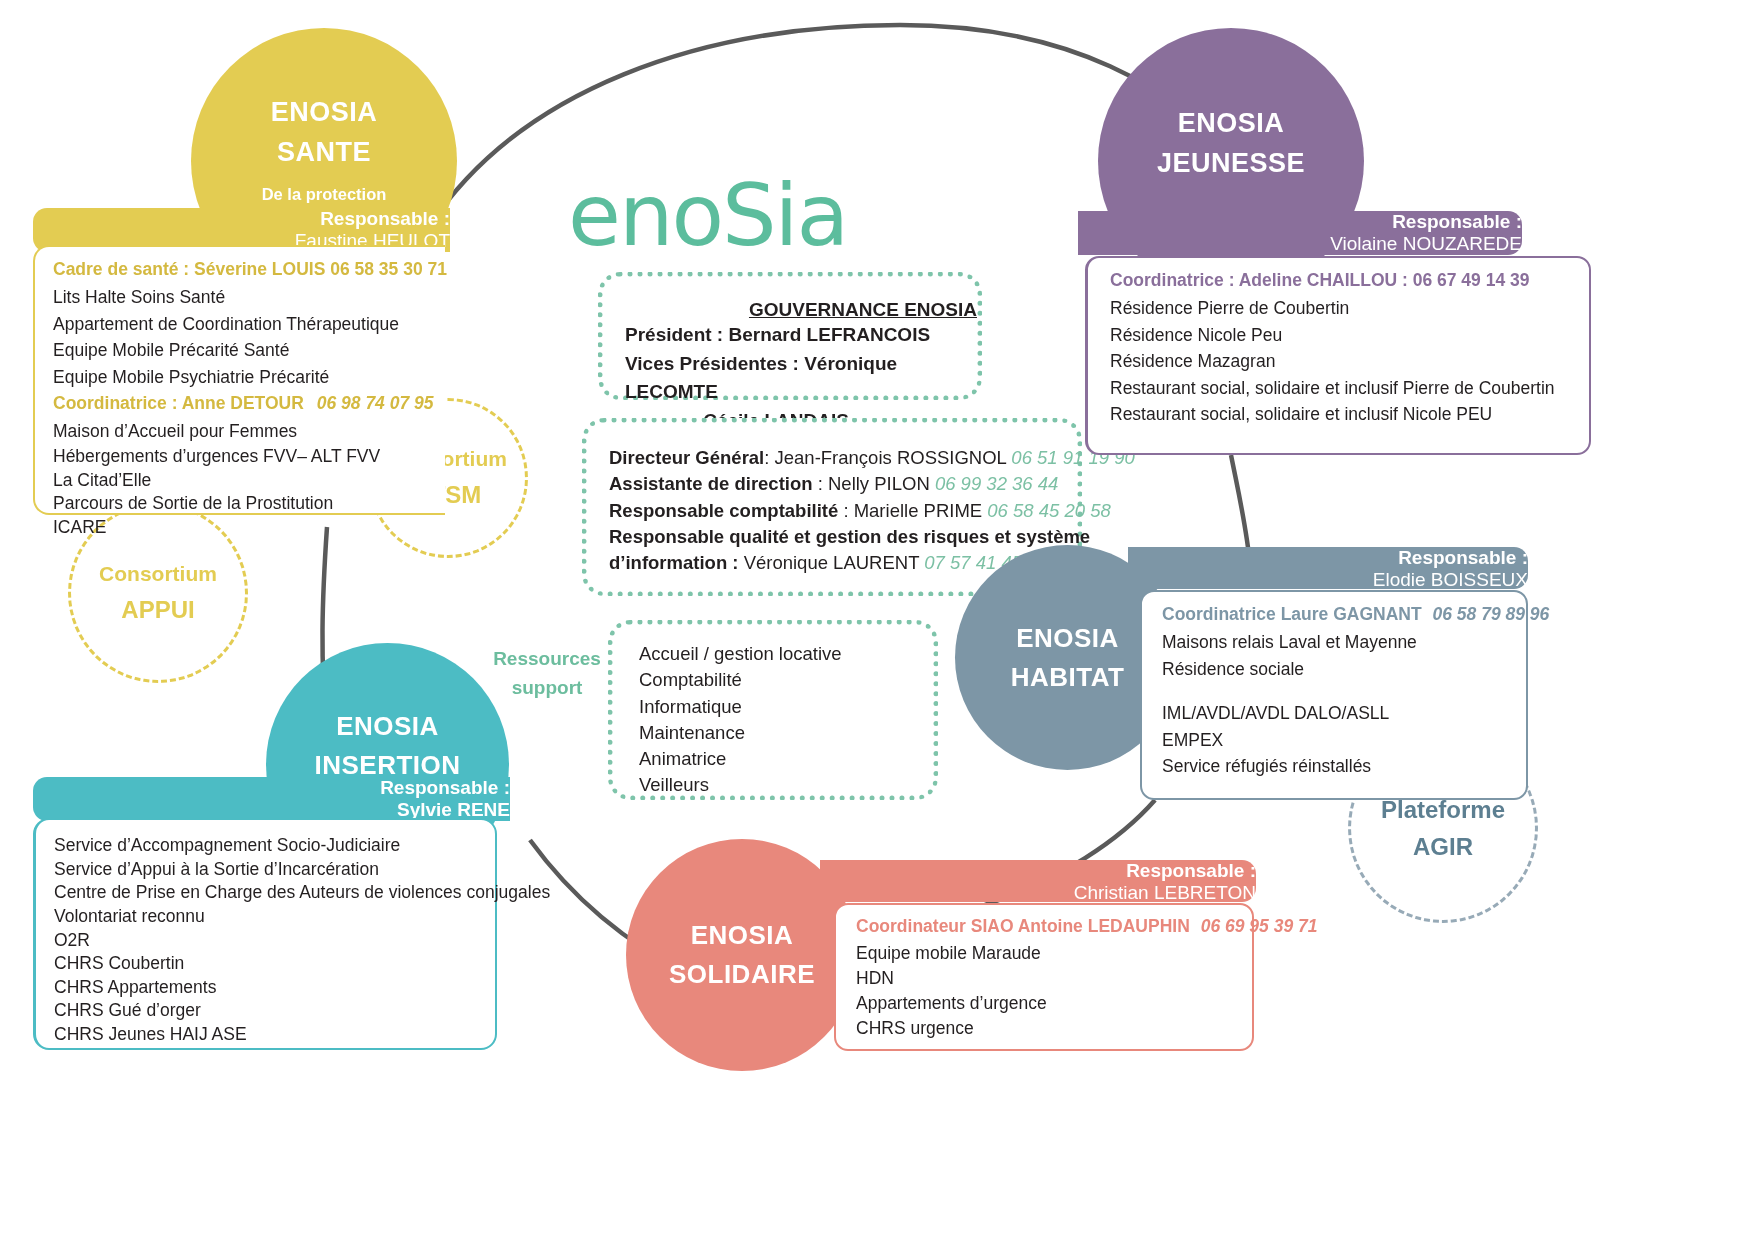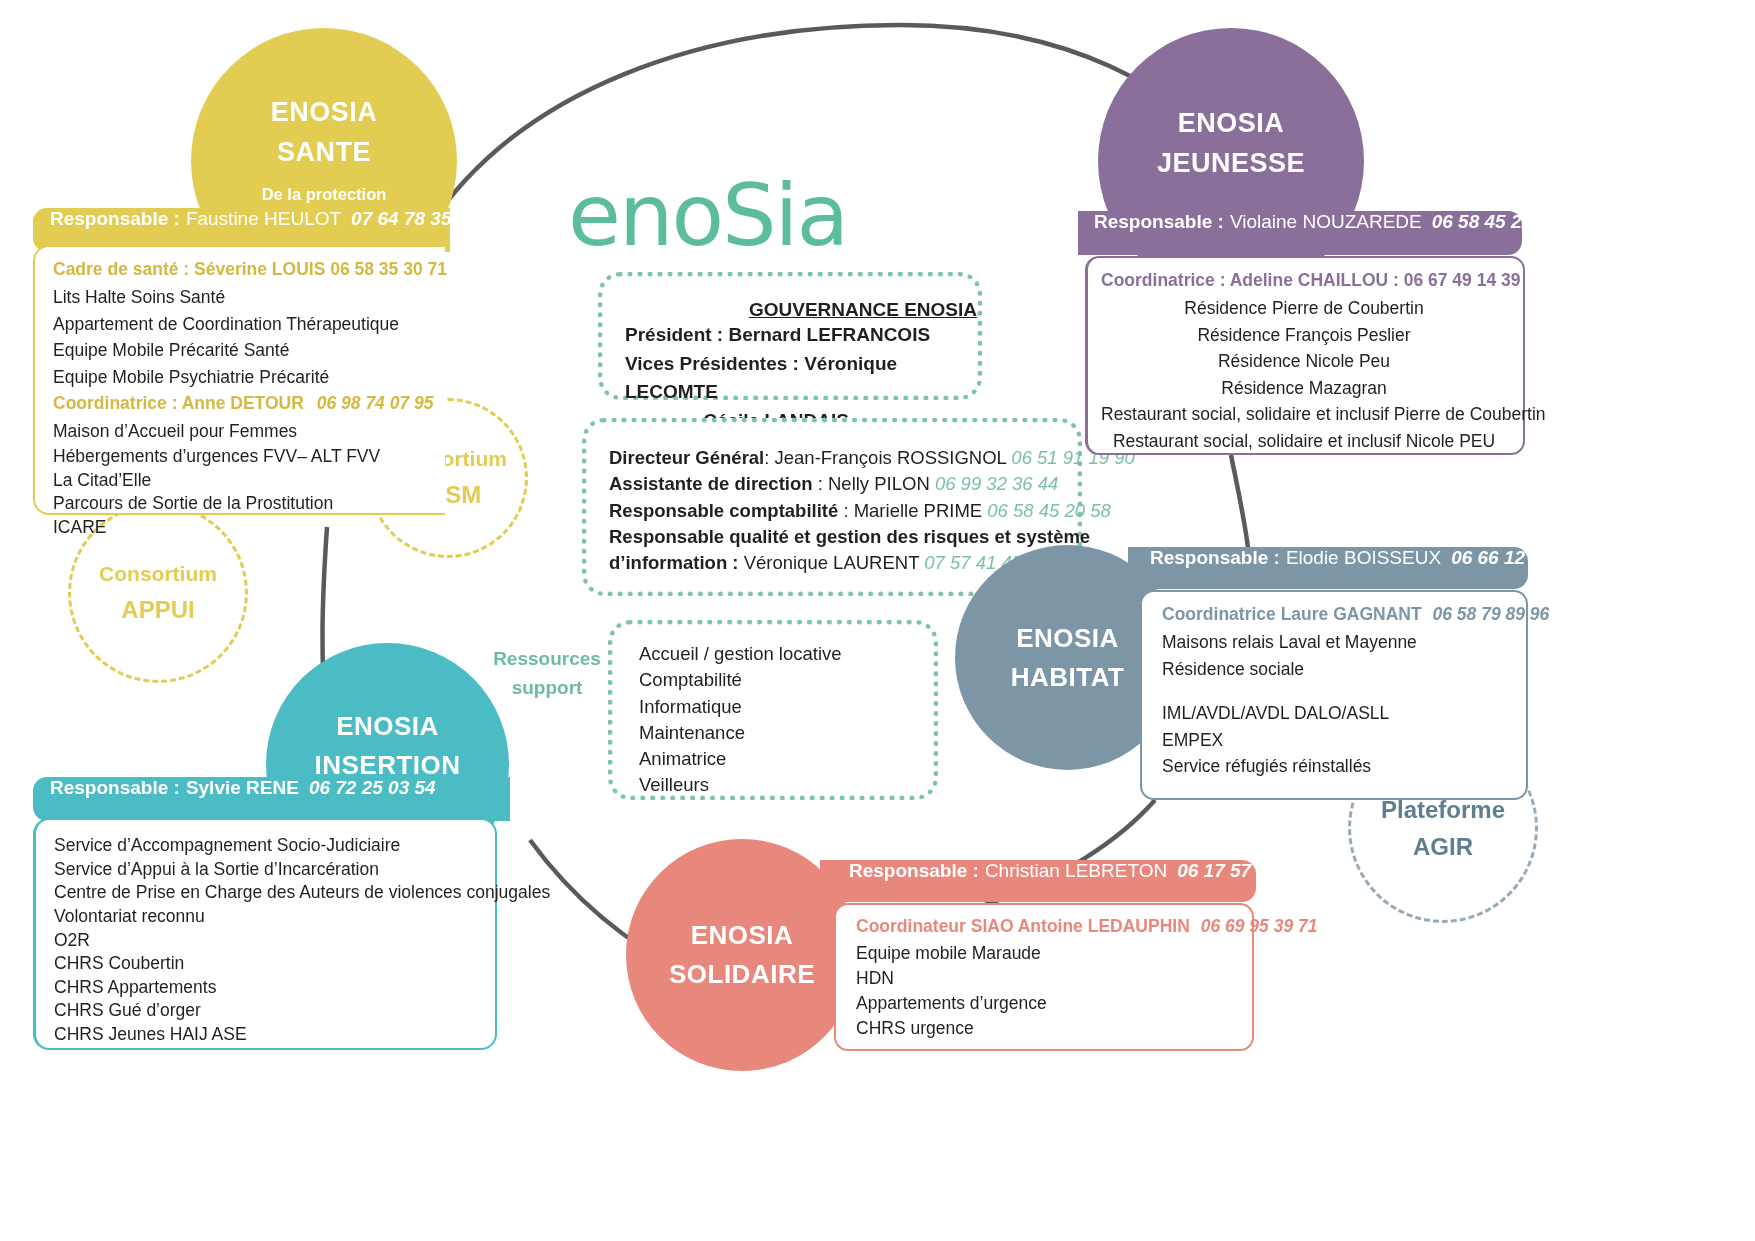--- a/index.html
+++ b/index.html
@@ -47,24 +47,25 @@
     font-weight: bold;
     line-height: 1.45;
     margin-top: 10px;
   }
 
   
   .resp-bar {
     position: absolute;
     color: #ffffff;
     display: flex;
-    align-items: flex-start;
+    align-items: flex-end;
     box-sizing: border-box;
     font-size: 19px;
     white-space: nowrap;
+    flex-direction: column;
   }
   .resp-bar .rb-label { font-weight: bold; }
   .resp-bar .rb-name  { font-weight: normal; }
   .resp-bar .rb-phone { font-style: italic; font-weight: bold; margin-left: 10px; }
 
   
   .panel {
     position: absolute;
     background: #ffffff;
     box-sizing: border-box;
@@ -270,24 +271,23 @@
       <div>JEUNESSE</div>
     </div>
   </div>
 
   <div class="resp-bar" style="left:1078px; top:211px; width:444px; height:44px; background:#8a6f9b; border-radius:0 14px 14px 0; padding-left:16px;">
     <span class="rb-label">Responsable :</span>
     <span class="rb-name" style="margin-left:6px;">Violaine NOUZAREDE</span>
     <span class="rb-phone">06 58 45 22 48</span>
   </div>
 
-  <div class="panel" style="left:1085px; top:256px; width:440px; height:199px; border-color:#8a6f9b; border-radius:14px; border-left-width:3px; padding-left:13px;text-align:center;">
+  <div class="panel" style="left:1085px; top:256px; width:506px; height:199px; border-color:#8a6f9b; border-radius:14px; border-left-width:3px; padding-left:22px;">
     <div class="p-head" style="color:#8a6f9b;">Coordinatrice : Adeline CHAILLOU : 06 67 49 14 39</div>
     <div class="p-item">Résidence Pierre de Coubertin</div>
-    <div class="p-item">Résidence François Peslier</div>
     <div class="p-item">Résidence Nicole Peu</div>
     <div class="p-item">Résidence Mazagran</div>
     <div class="p-item">Restaurant social, solidaire et inclusif Pierre de Coubertin</div>
     <div class="p-item">Restaurant social, solidaire et inclusif Nicole PEU</div>
   </div>
 
   <div class="pole-circle" style="left:955px; top:545px; width:225px; height:225px; background:#7d96a6;">
     <div class="pc-title" style="font-size:26px;">
       <div>ENOSIA</div>
       <div>HABITAT</div>

